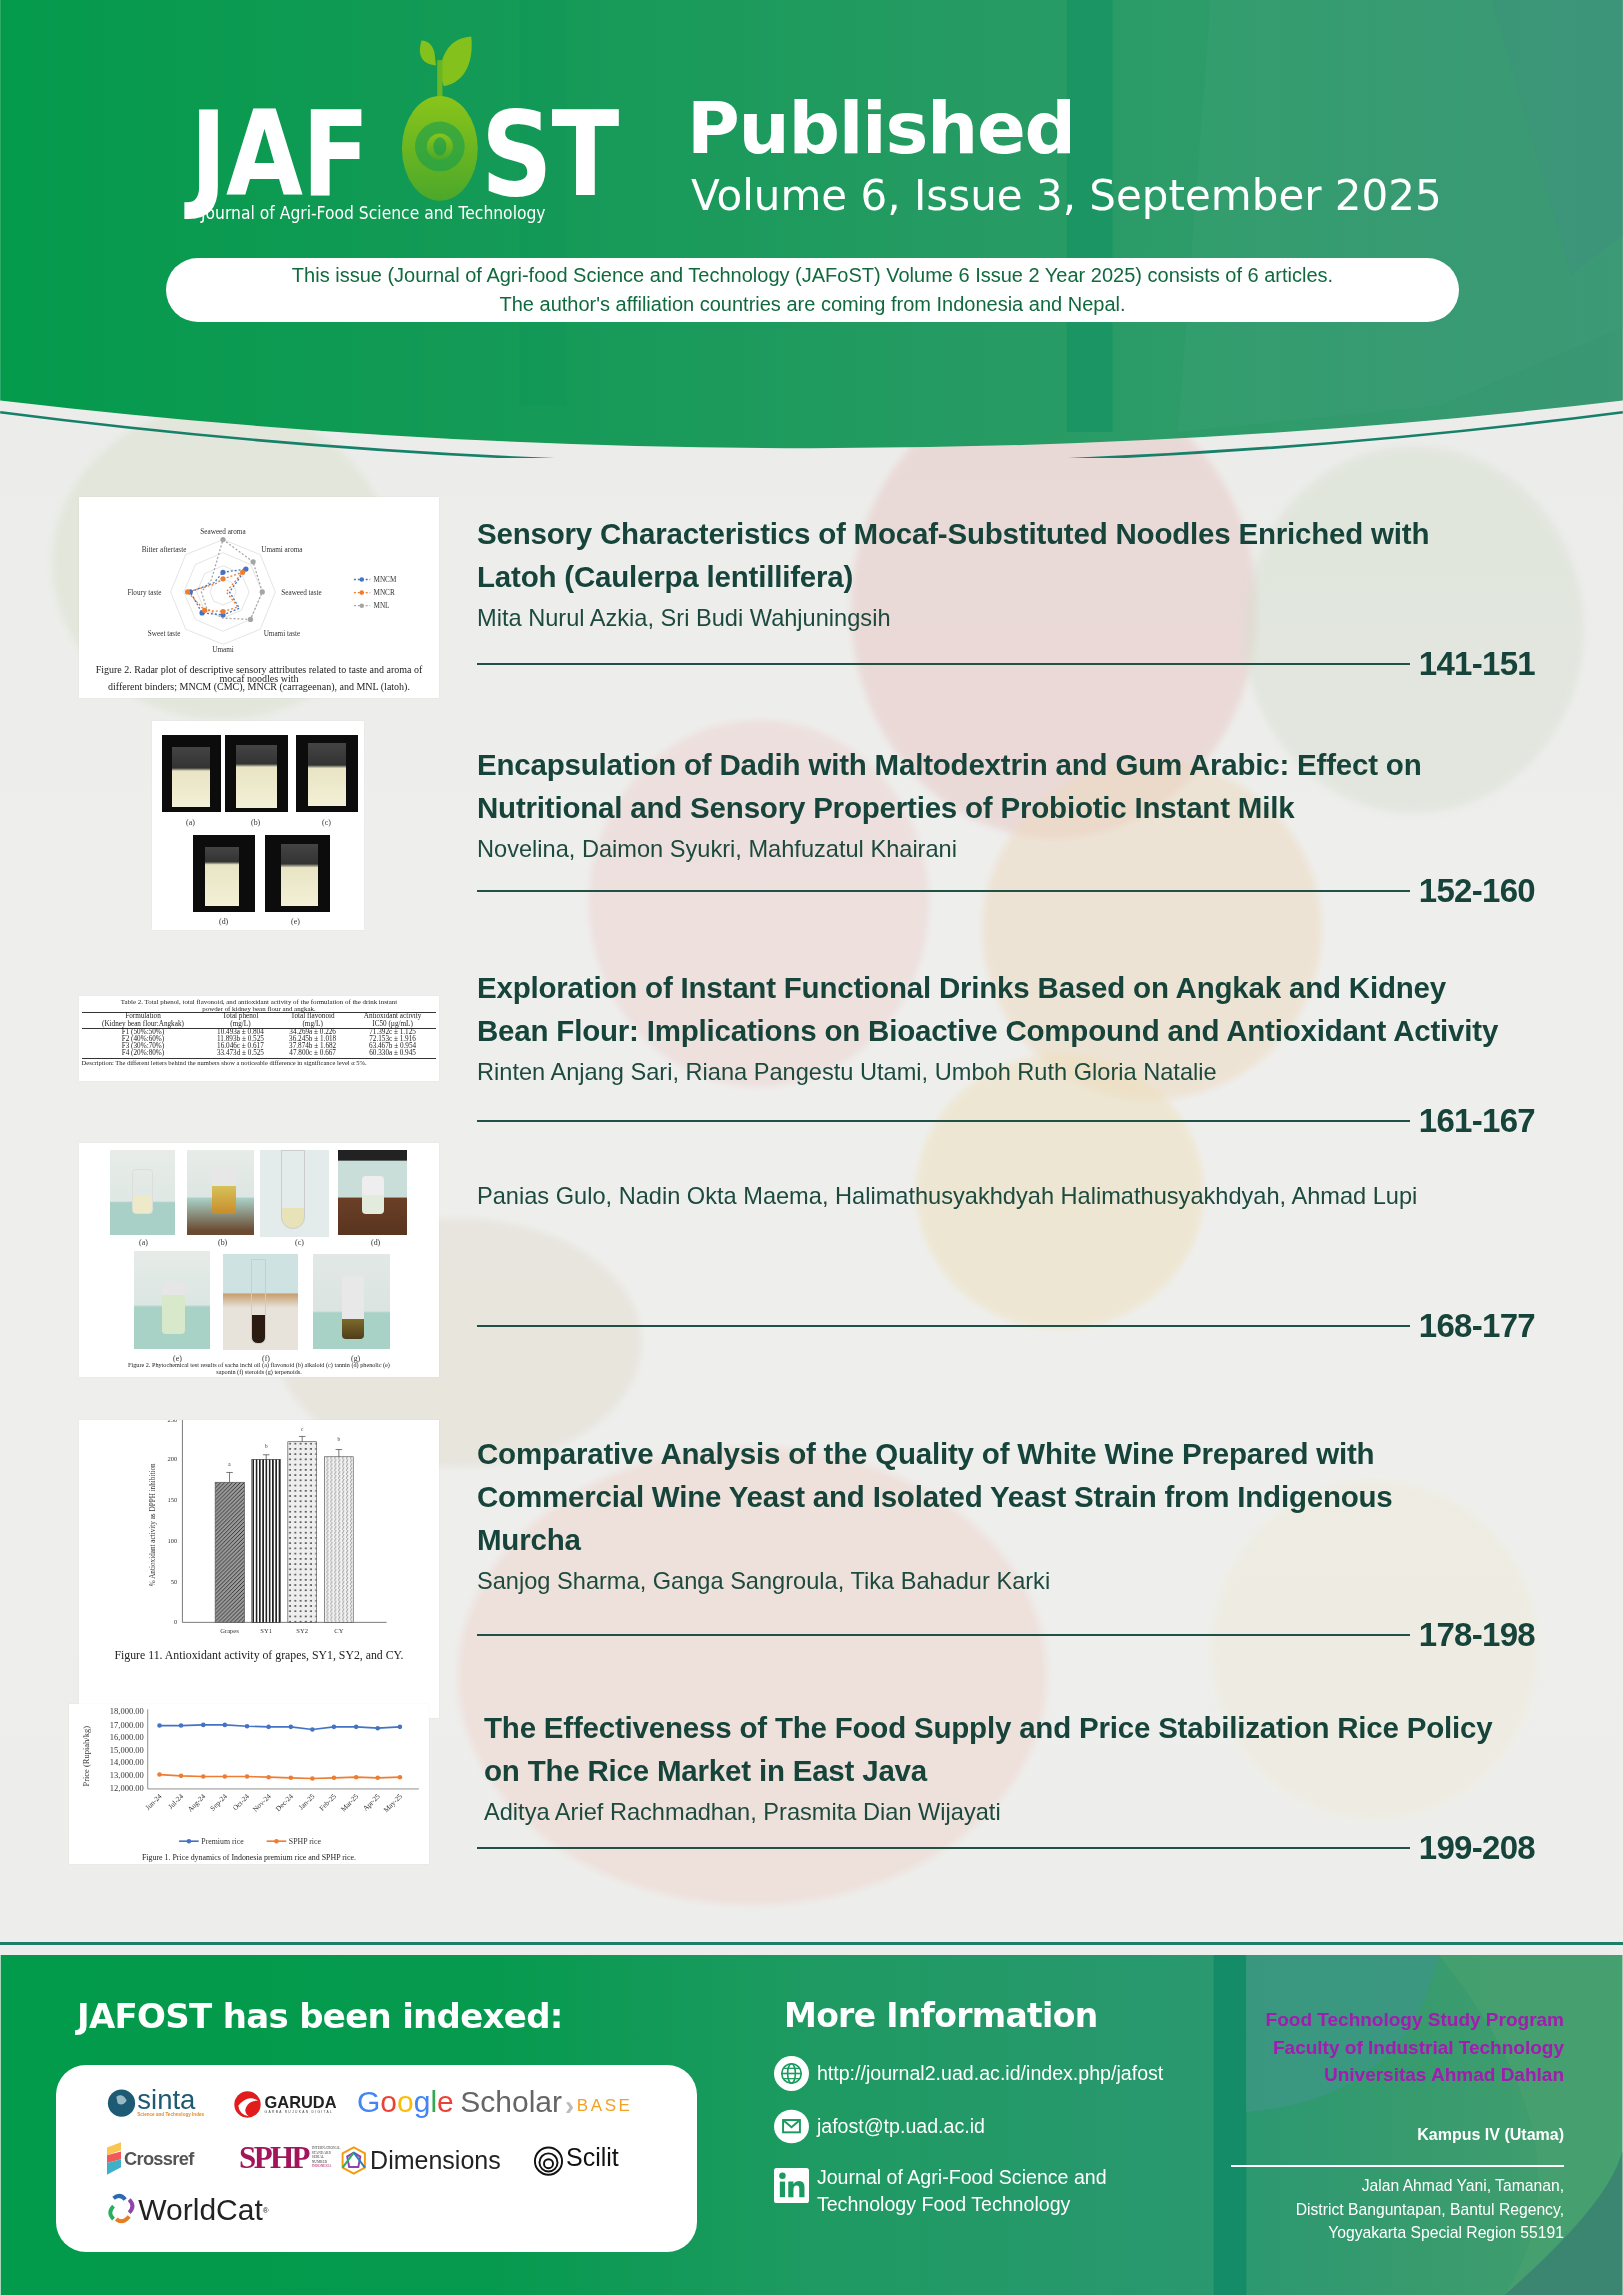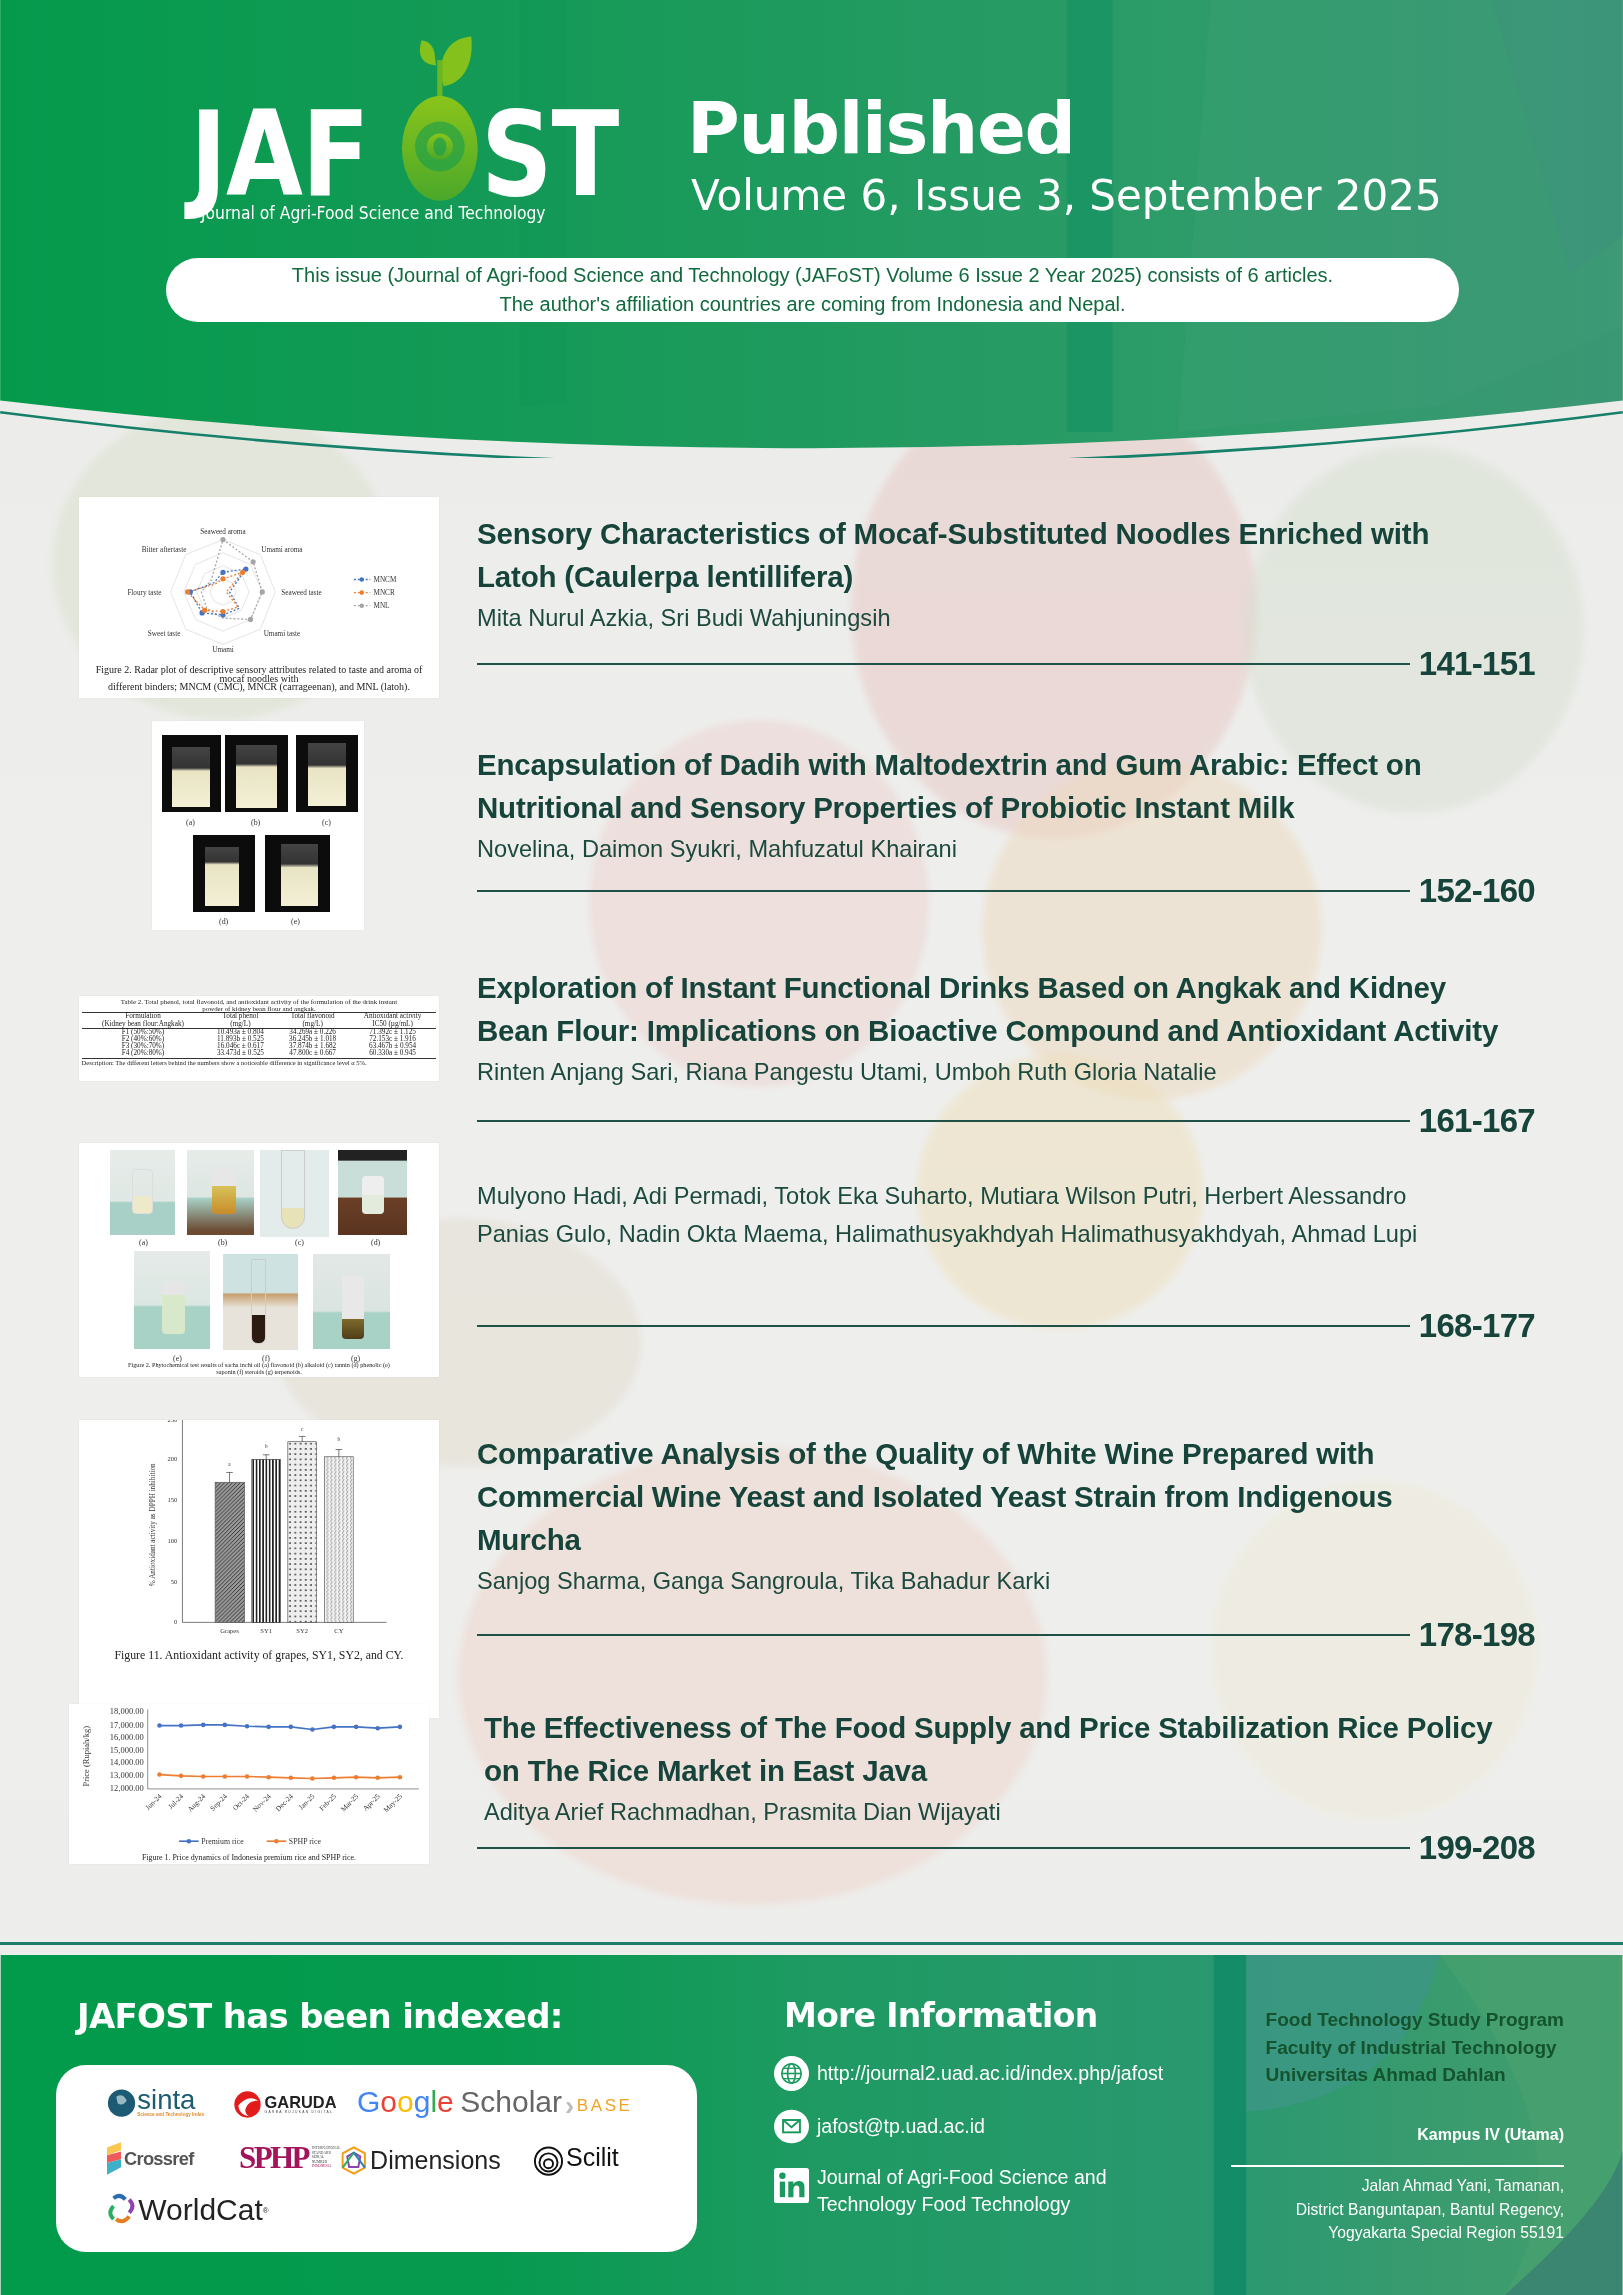--- a/index.html
+++ b/index.html
@@ -54,21 +54,21 @@
   
   .footer-rule { position: absolute; left: 0; top: 1942px; width: 1623px; height: 3.3px; background: #1d7e6a; }
   .footer { position: absolute; left: 0; top: 1955px; width: 1623px; height: 340px; overflow: hidden; }
   .footer-svg { position: absolute; left: 0; top: 0; }
   .idx-title { position: absolute; left: 77px; top: 41px; color: #fff; font-weight: bold; font-size: 34px; font-family: "DejaVu Sans", sans-serif; letter-spacing: -0.7px; }
   .idx-box { position: absolute; left: 56px; top: 110px; width: 641px; height: 187px; background: #fff; border-radius: 30px; }
   .logo-item { position: absolute; display: flex; align-items: center; white-space: nowrap; }
   .more-title { position: absolute; left: 784px; top: 41px; color: #fff; font-weight: bold; font-size: 33px; font-family: "DejaVu Sans", sans-serif; letter-spacing: -0.7px; }
   .info-row { position: absolute; left: 774px; display: flex; align-items: flex-start; color: #fff; font-size: 19.6px; line-height: 27px; }
   .info-icon { width: 35px; height: 35px; flex: 0 0 35px; margin-right: 7.9px; margin-top: -3.9px; }
-  .inst { position: absolute; right: 59px; top: 51px; color: #14532d; font-weight: bold; font-size: 19px; line-height: 27.5px; }
+  .inst { position: absolute; right: 59px; top: 51px; text-align: right; color: #a21caf; font-weight: bold; font-size: 19px; line-height: 27.5px; }
   .campus { position: absolute; right: 59px; top: 171px; text-align: right; color: #fff; font-weight: bold; font-size: 16px; }
   .campus-rule { position: absolute; left: 1231px; right: 59px; top: 210px; height: 2px; background: #fff; }
   .address { position: absolute; right: 59px; top: 219px; text-align: right; color: #fff; font-size: 15.7px; line-height: 23.6px; }
 </style>
 </head>
 <body>
 
 <div class="bg-photo">
   <div class="bg-blob" style="left:52px;top:39px;width:340px;height:314px;background:#b9c79a;opacity:.55"></div>
   <div class="bg-blob" style="left:851px;top:13px;width:406px;height:458px;background:#d98a86;opacity:.55"></div>
@@ -331,21 +331,20 @@
     <span class="sublabel" style="left:94px;top:211px">(e)</span>
     <span class="sublabel" style="left:183px;top:211px">(f)</span>
     <span class="sublabel" style="left:272px;top:211px">(g)</span>
     <div class="cap" style="position:absolute;left:0;top:218px;width:360px;font-size:6.2px;line-height:7.2px">
       <div>Figure 2. Phytochemical test results of sacha inchi oil (a) flavonoid (b) alkaloid (c) tannin (d) phenolic (e)</div>
       <div>saponin (f) steroids (g) terpenoids.</div>
     </div>
   </div>
   <div class="art-text" style="left:477px;top:1176px;width:1087px">
     <div class="art-authors">
-      <div>Mulyono Hadi, Adi Permadi, Totok Eka Suharto, Mutiara Wilson Putri, Herbert Alessandro</div>
       <div>Panias Gulo, Nadin Okta Maema, Halimathusyakhdyah Halimathusyakhdyah, Ahmad Lupi</div>
     </div>
   </div>
   <div class="pages-row" style="left:477px;top:1309px;width:1058px">
     <div class="pages-line"></div>
     <div class="pages-num">168-177</div>
   </div>
 </section>
 
 <section class="article" style="top:0">

